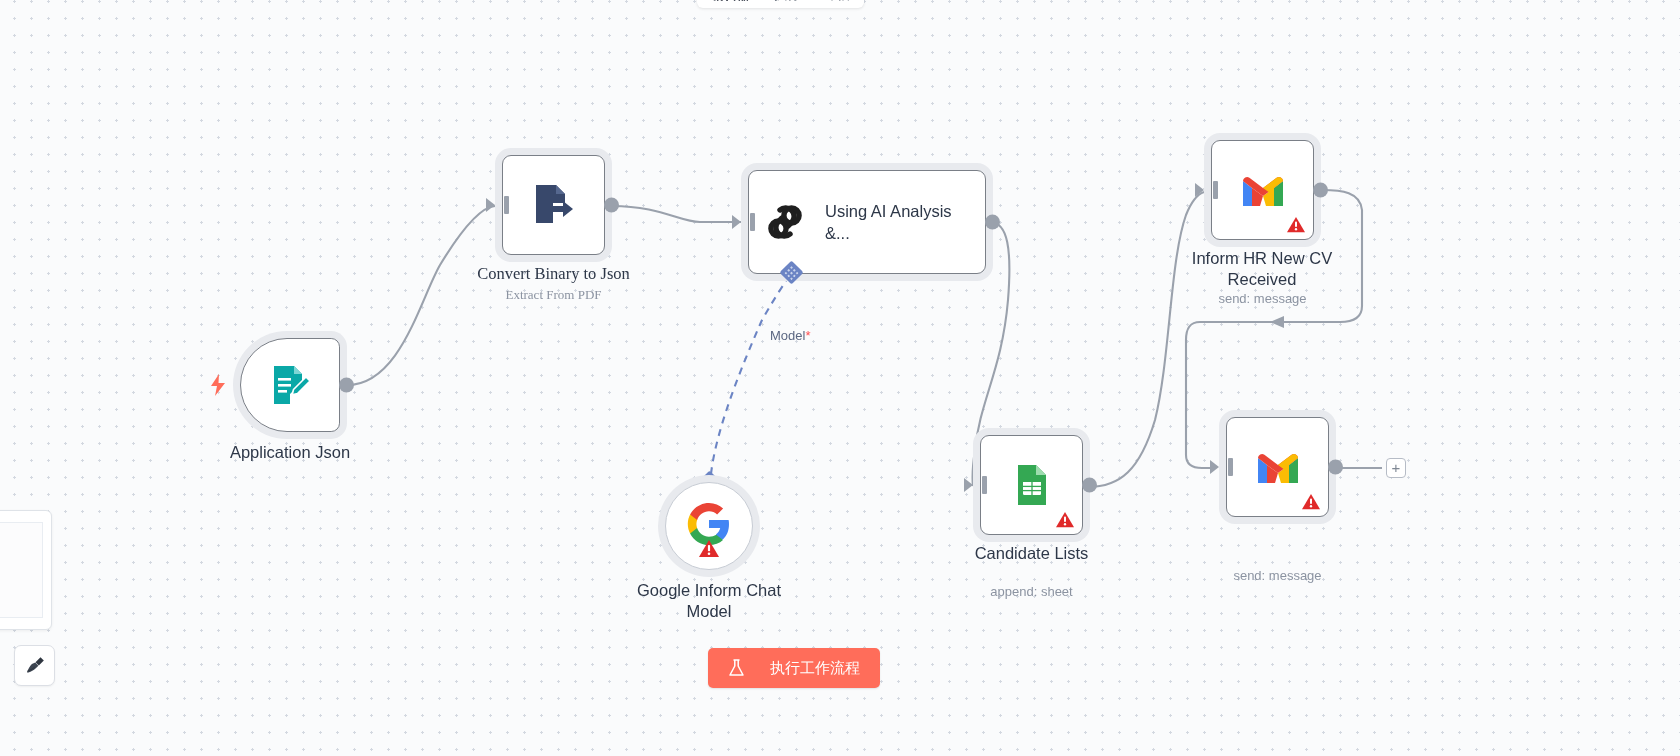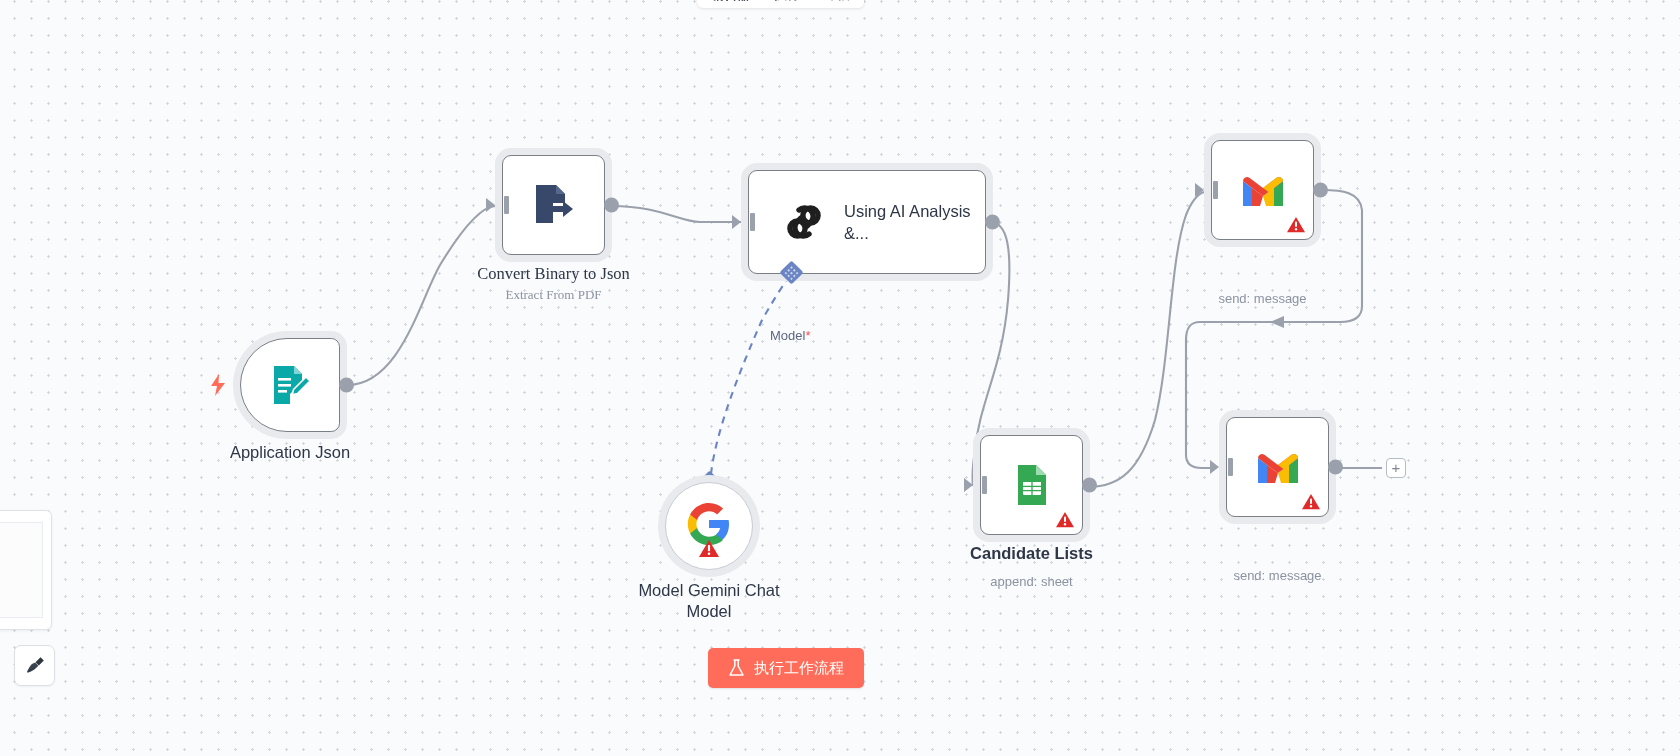--- a/index.html
+++ b/index.html
@@ -116,21 +116,21 @@
     color:#7e8793; font-size:15px; line-height:17px; text-align:center;
   }
 
   
   #execbtn {
     position:absolute; left:708px; top:648px;
     height:40px; padding:0 20px;
     background:#ff6d5a; color:#fff;
     border:none; border-radius:5px;
     font-size:15px; font-family:"Liberation Sans", sans-serif;
-    display:flex; align-items:center; gap:9px;
+    display:flex; align-items:center; gap:25px;
     cursor:pointer;
     box-shadow:0 1px 2px rgba(0,0,0,.10);
     z-index:30;
   }
 
   
   #minimap {
     position:absolute; left:-48px; top:510px;
     width:100px; height:120px;
     background:#fff; border:1px solid #dfe3e8; border-radius:6px;
@@ -215,21 +215,21 @@
         <path d="M5 21 h17 v20 H5 Z" fill="#38486b"></path>
         <path d="M22 24 h10 v-5 l10 8 -10 8 v-5 H22 Z" fill="#38486b"></path>
       </svg>
       <div class="dot-out"></div>
     </div>
     <div class="nodelabel" style="top:108px;">Convert Binary to Json</div>
     <div class="nodesub" style="top:131px;">Extract From PDF</div>
   </div>
 
   <div class="node" style="left:748px; top:170px;">
-    <div class="nodebox" style="width:238px; height:104px; justify-content:flex-start; padding-left:33px; gap:18px;">
+    <div class="nodebox" style="width:238px; height:104px; justify-content:flex-start; padding-left:14px; gap:18px;">
       <div class="arrow-in"></div>
       <svg width="44" height="44" viewBox="0 0 44 44">
         <g fill="none" stroke="#1f1f1f" stroke-width="5.4" stroke-linecap="round">
           <path d="M17 10 a8.5 8.5 0 0 1 12 12 l-4 4"></path>
           <path d="M27 34 a8.5 8.5 0 0 1 -12 -12 l4 -4"></path>
         </g>
         <circle cx="15.5" cy="28.5" r="7.6" fill="none" stroke="#1f1f1f" stroke-width="5.4"></circle>
         <circle cx="28.5" cy="15.5" r="7.6" fill="none" stroke="#1f1f1f" stroke-width="5.4"></circle>
       </svg>
       <div style="font-size:16.5px; color:#2d3748; line-height:22px; max-width:130px;">Using AI Analysis &amp;...</div>
@@ -251,21 +251,21 @@
         <path d="M23 44c5.7 0 10.5-1.9 14-5.1l-6.8-5.2c-1.9 1.3-4.3 2-7.2 2-5.5 0-10.2-3.7-11.9-8.7H4.1v5.4C7.6 39.3 14.8 44 23 44z" fill="#34a853"></path>
         <path d="M11.1 27c-.4-1.3-.7-2.6-.7-4s.3-2.7.7-4v-5.4H4.1C2.6 16.5 1.8 19.6 1.8 23s.8 6.5 2.3 9.4L11.1 27z" fill="#fbbc05"></path>
         <path d="M23 10.3c3.1 0 5.9 1.1 8.1 3.2l6-6C33.4 4.1 28.7 2 23 2 14.8 2 7.6 6.7 4.1 13.6L11.1 19c1.7-5 6.4-8.7 11.9-8.7z" fill="#ea4335"></path>
       </svg>
       <svg width="22" height="20" viewBox="0 0 22 20" style="position:absolute; bottom:10px; left:50%; transform:translateX(-50%);">
         <path d="M11 1 L21 18 H1 Z" fill="#e02a2a"></path>
         <rect x="9.9" y="6" width="2.2" height="6.2" rx="1" fill="#fff"></rect>
         <circle cx="11" cy="14.7" r="1.3" fill="#fff"></circle>
       </svg>
     </div>
-    <div class="nodelabel wrap" style="top:98px; left:44px;">Model Gemini Chat Model</div>
+    <div class="nodelabel wrap" style="top:98px; left:44px;">Google Inform Chat Model</div>
   </div>
 
   <div class="node" style="left:980px; top:435px;">
     <div class="nodebox" style="width:103px; height:100px;">
       <div class="arrow-in"></div>
       <svg width="44" height="44" viewBox="0 0 44 44">
         <path d="M8 2 h18 l10 10 v30 H8 Z" fill="#34a853"></path>
         <path d="M26 2 v10 h10 Z" fill="#9ddcae"></path>
         <rect x="13" y="19" width="18" height="13" rx="1.2" fill="#fff"></rect>
         <rect x="13" y="19" width="18" height="3.3" fill="#fff"></rect>
@@ -275,22 +275,22 @@
           <line x1="22" y1="19" x2="22" y2="32"></line>
         </g>
       </svg>
       <svg class="warnbadge" viewBox="0 0 22 20">
         <path d="M11 1 L21 18 H1 Z" fill="#e02a2a"></path>
         <rect x="9.9" y="6" width="2.2" height="6.2" rx="1" fill="#fff"></rect>
         <circle cx="11" cy="14.7" r="1.3" fill="#fff"></circle>
       </svg>
       <div class="dot-out"></div>
     </div>
-    <div class="nodelabel" style="top:108px;font-weight:bold;">Candidate Lists</div>
-    <div class="nodesub" style="top:138px;">append: sheet</div>
+    <div class="nodelabel" style="top:108px;">Candidate Lists</div>
+    <div class="nodesub" style="top:148px;">append: sheet</div>
   </div>
 
   <div class="node" style="left:1211px; top:140px;">
     <div class="nodebox" style="width:103px; height:100px;">
       <div class="arrow-in"></div>
       <svg width="48" height="38" viewBox="0 0 48 38">
         <path d="M4 35 V10 l9 7 V35 Z" fill="#4285f4"></path>
         <path d="M44 35 V10 l-9 7 V35 Z" fill="#34a853"></path>
         <path d="M13 35 V17 l11 8 11 -8 V35 Z" fill="#fff"></path>
         <path d="M13 35 V17 l11 8 -3 10 Z" fill="#ea4335"></path>
@@ -298,20 +298,21 @@
         <path d="M4 10 a4 4 0 0 1 6.4 -3.2 L24 17 l13.6 -10.2 A4 4 0 0 1 44 10 l-9 7 -11 8 -11 -8 Z" fill="#ea4335"></path>
         <path d="M35 17 l9 -7 a4 4 0 0 0 -6.4 -3.2 L24 17 l11 8 Z" fill="#fbbc04"></path>
       </svg>
       <svg class="warnbadge" viewBox="0 0 22 20">
         <path d="M11 1 L21 18 H1 Z" fill="#e02a2a"></path>
         <rect x="9.9" y="6" width="2.2" height="6.2" rx="1" fill="#fff"></rect>
         <circle cx="11" cy="14.7" r="1.3" fill="#fff"></circle>
       </svg>
       <div class="dot-out"></div>
     </div>
+    <div class="nodelabel wrap" style="top:108px; left:51px;">Inform HR New CV Received</div>
     <div class="nodesub" style="top:150px;">send: message</div>
   </div>
 
   <div class="node" style="left:1226px; top:417px;">
     <div class="nodebox" style="width:103px; height:100px;">
       <div class="arrow-in"></div>
       <svg width="48" height="38" viewBox="0 0 48 38">
         <path d="M4 35 V10 l9 7 V35 Z" fill="#4285f4"></path>
         <path d="M44 35 V10 l-9 7 V35 Z" fill="#34a853"></path>
         <path d="M13 35 V17 l11 8 11 -8 V35 Z" fill="#fff"></path>

